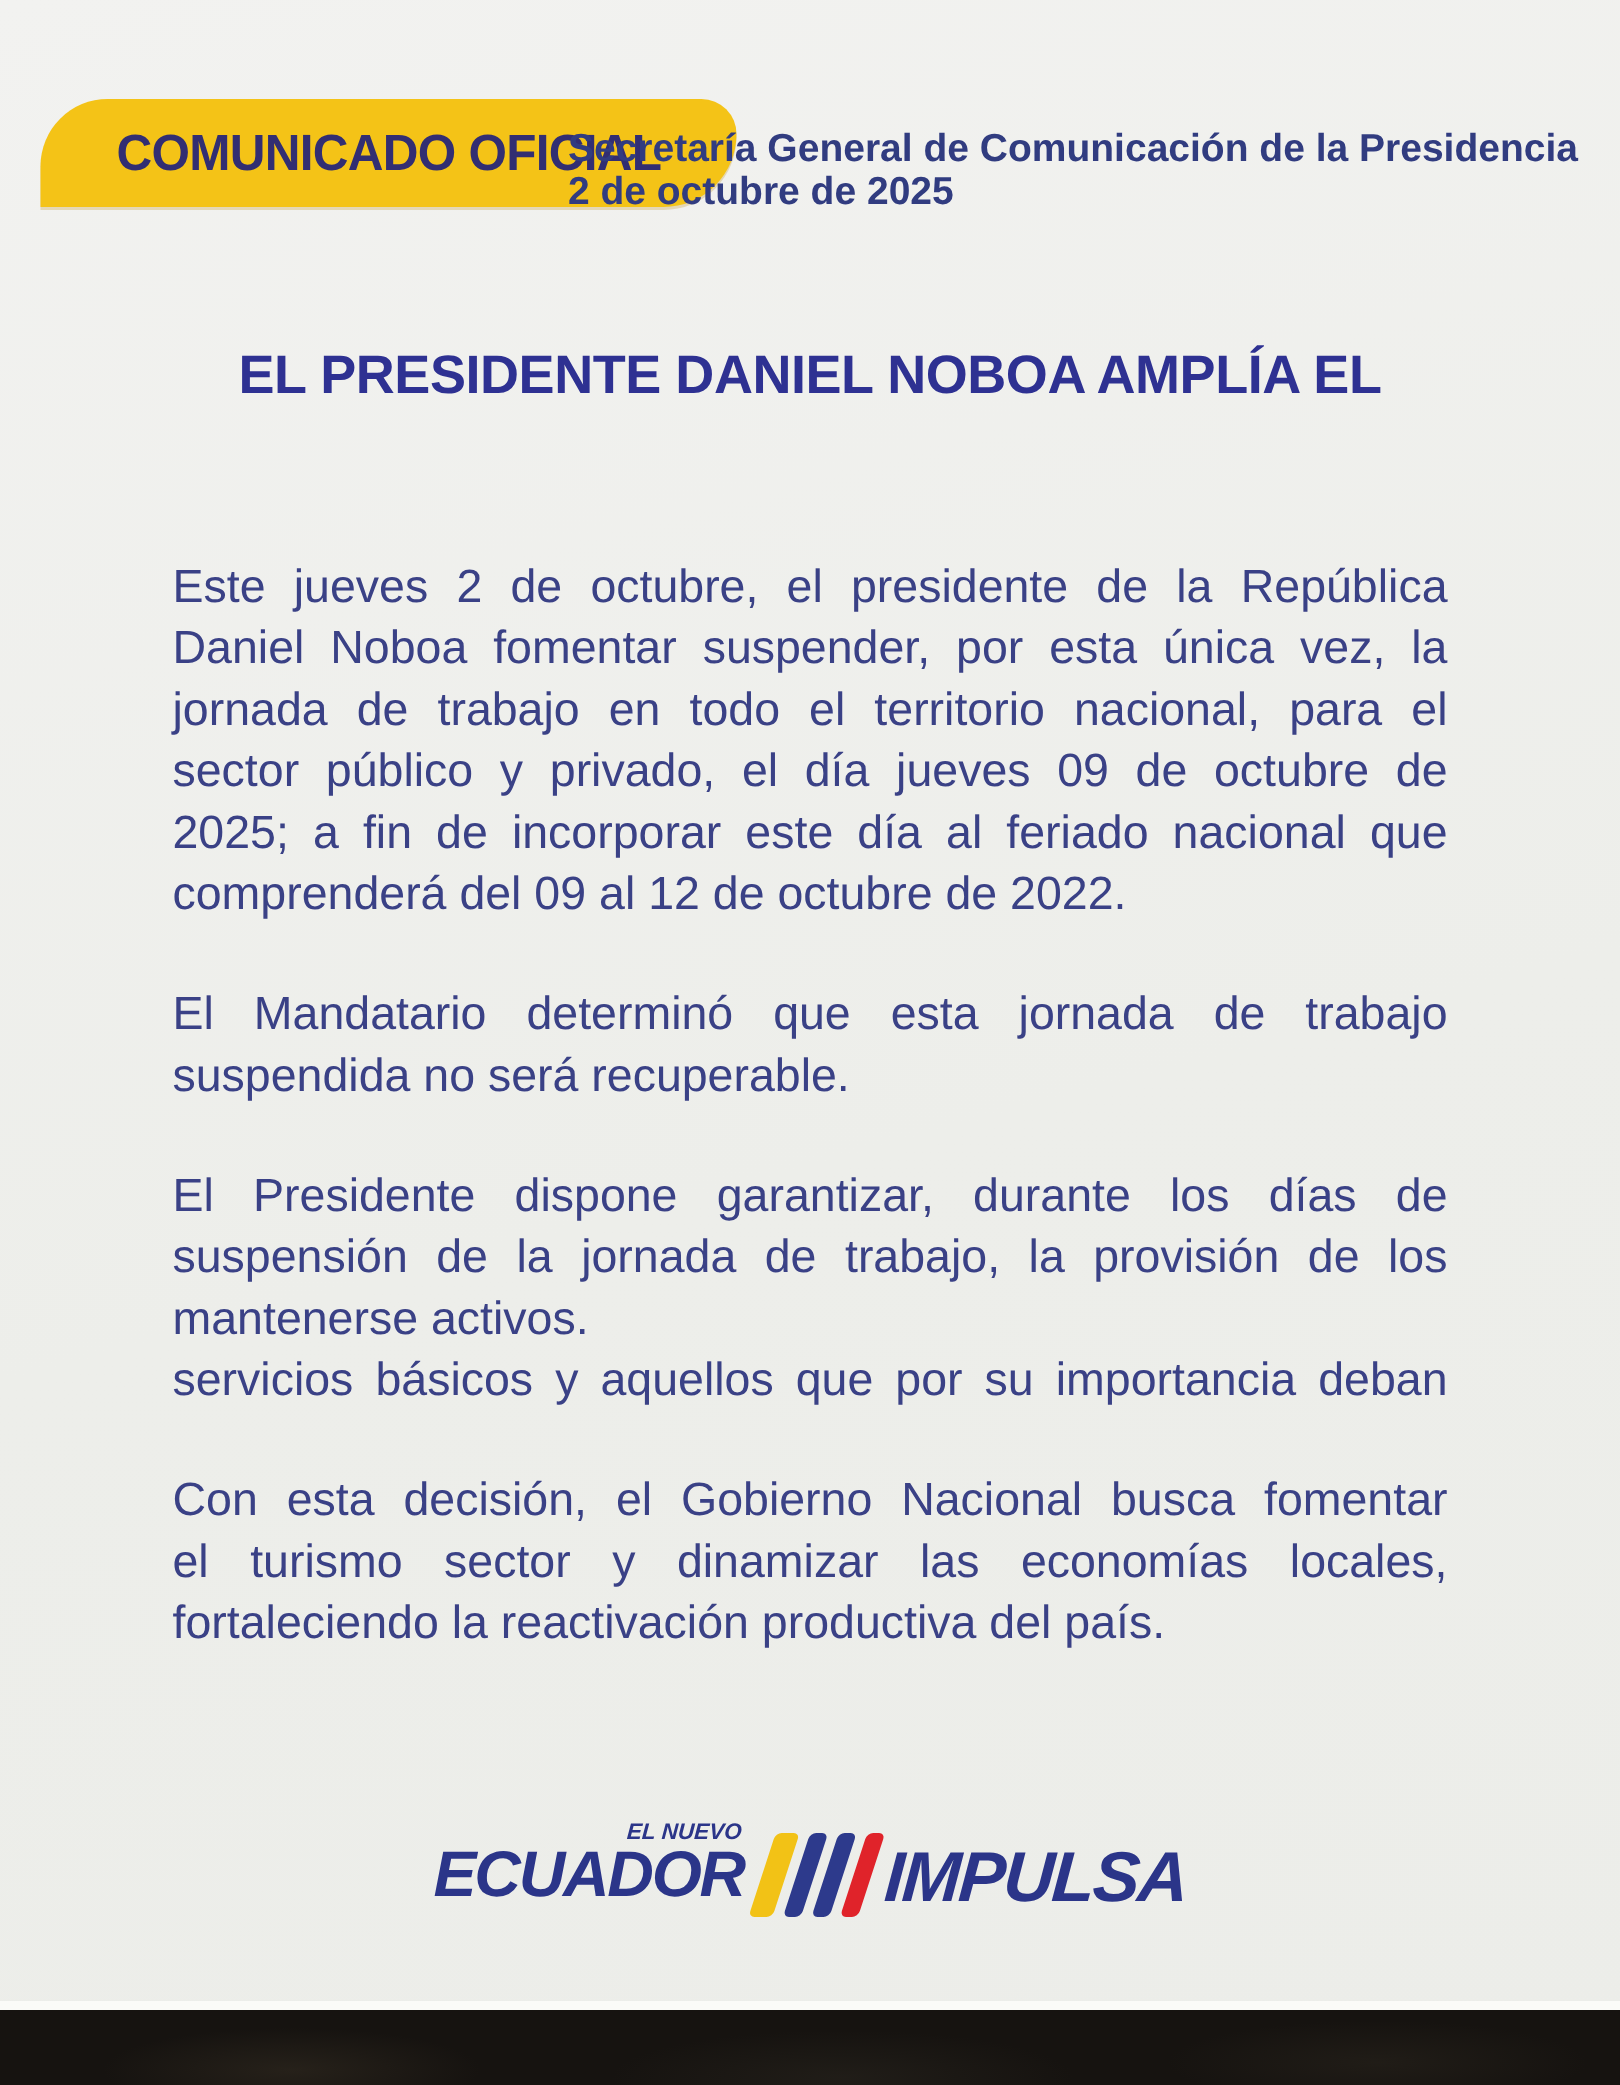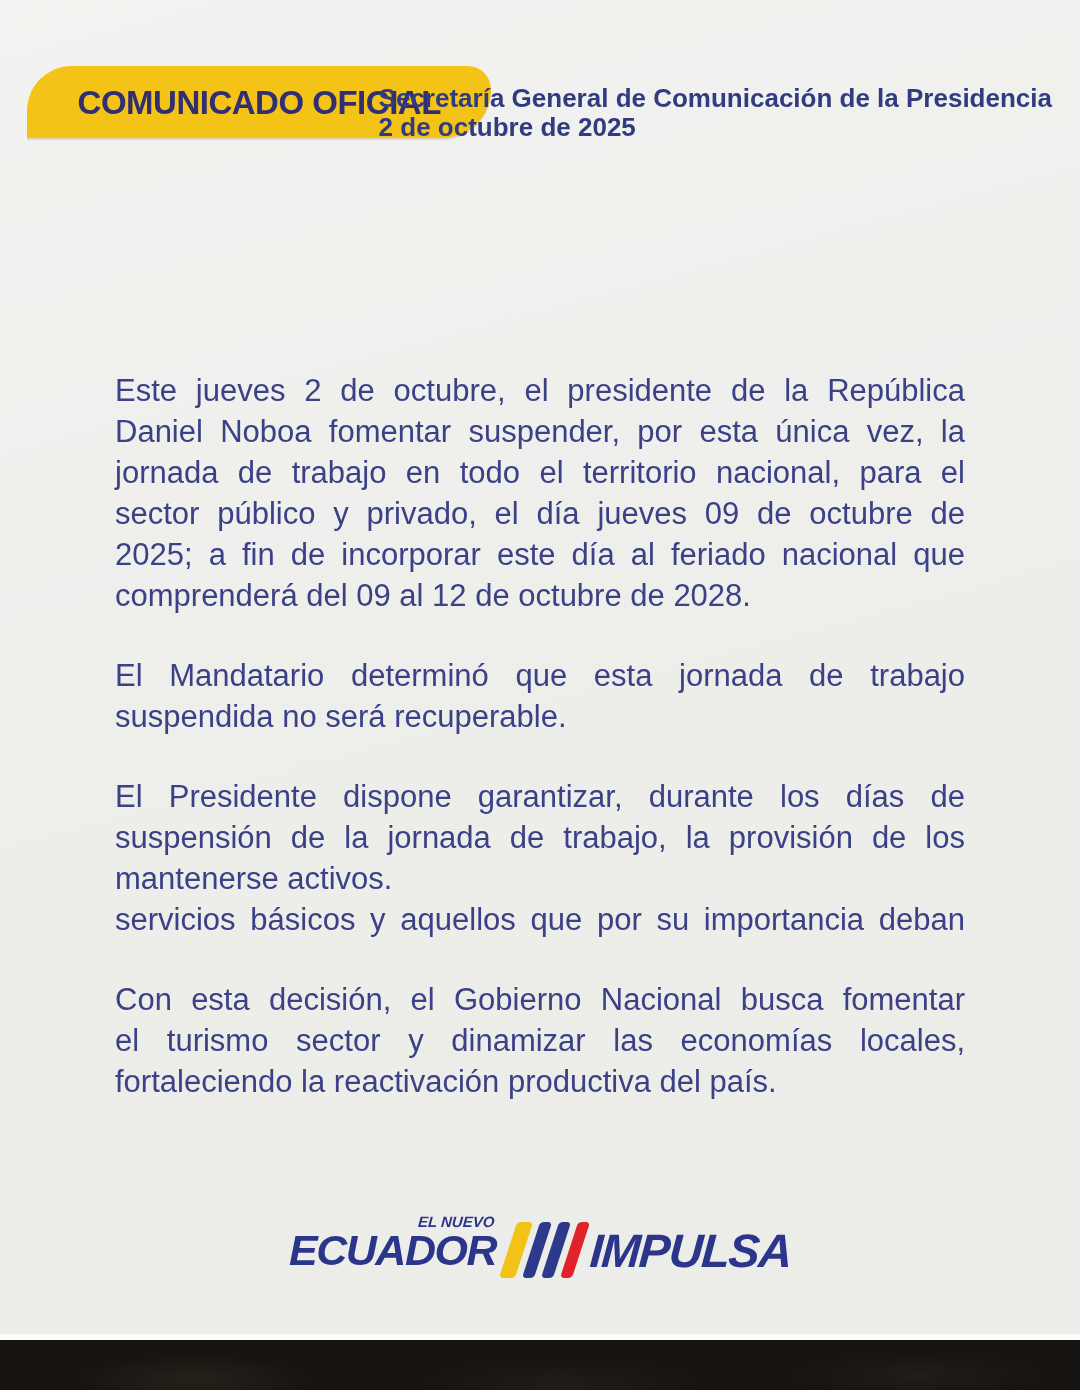--- a/index.html
+++ b/index.html
@@ -152,30 +152,31 @@
 
   <div class="badge">
     <span class="badge-text">COMUNICADO OFICIAL</span>
   </div>
   <div class="org-block">
     <div>Secretaría General de Comunicación de la Presidencia</div>
     <div>2 de octubre de 2025</div>
   </div>
 
   <div class="title">
+    <div>EL PRESIDENTE DANIEL NOBOA AMPLÍA EL</div>
   </div>
 
   <div class="body-copy">
       <div class="para">
         <div class="line">Este jueves 2 de octubre, el presidente de la República</div>
         <div class="line">Daniel Noboa fomentar suspender, por esta única vez, la</div>
         <div class="line">jornada de trabajo en todo el territorio nacional, para el</div>
         <div class="line">sector público y privado, el día jueves 09 de octubre de</div>
         <div class="line">2025; a fin de incorporar este día al feriado nacional que</div>
-        <div class="line last">comprenderá del 09 al 12 de octubre de 2028.</div>
+        <div class="line last">comprenderá del 09 al 12 de octubre de 2022.</div>
       </div>
       <div class="para">
         <div class="line">El Mandatario determinó que esta jornada de trabajo</div>
         <div class="line last">suspendida no será recuperable.</div>
       </div>
       <div class="para">
         <div class="line">El Presidente dispone garantizar, durante los días de</div>
         <div class="line">suspensión de la jornada de trabajo, la provisión de los</div>
         <div class="line last">mantenerse activos.</div>
         <div class="line">servicios básicos y aquellos que por su importancia deban</div>

